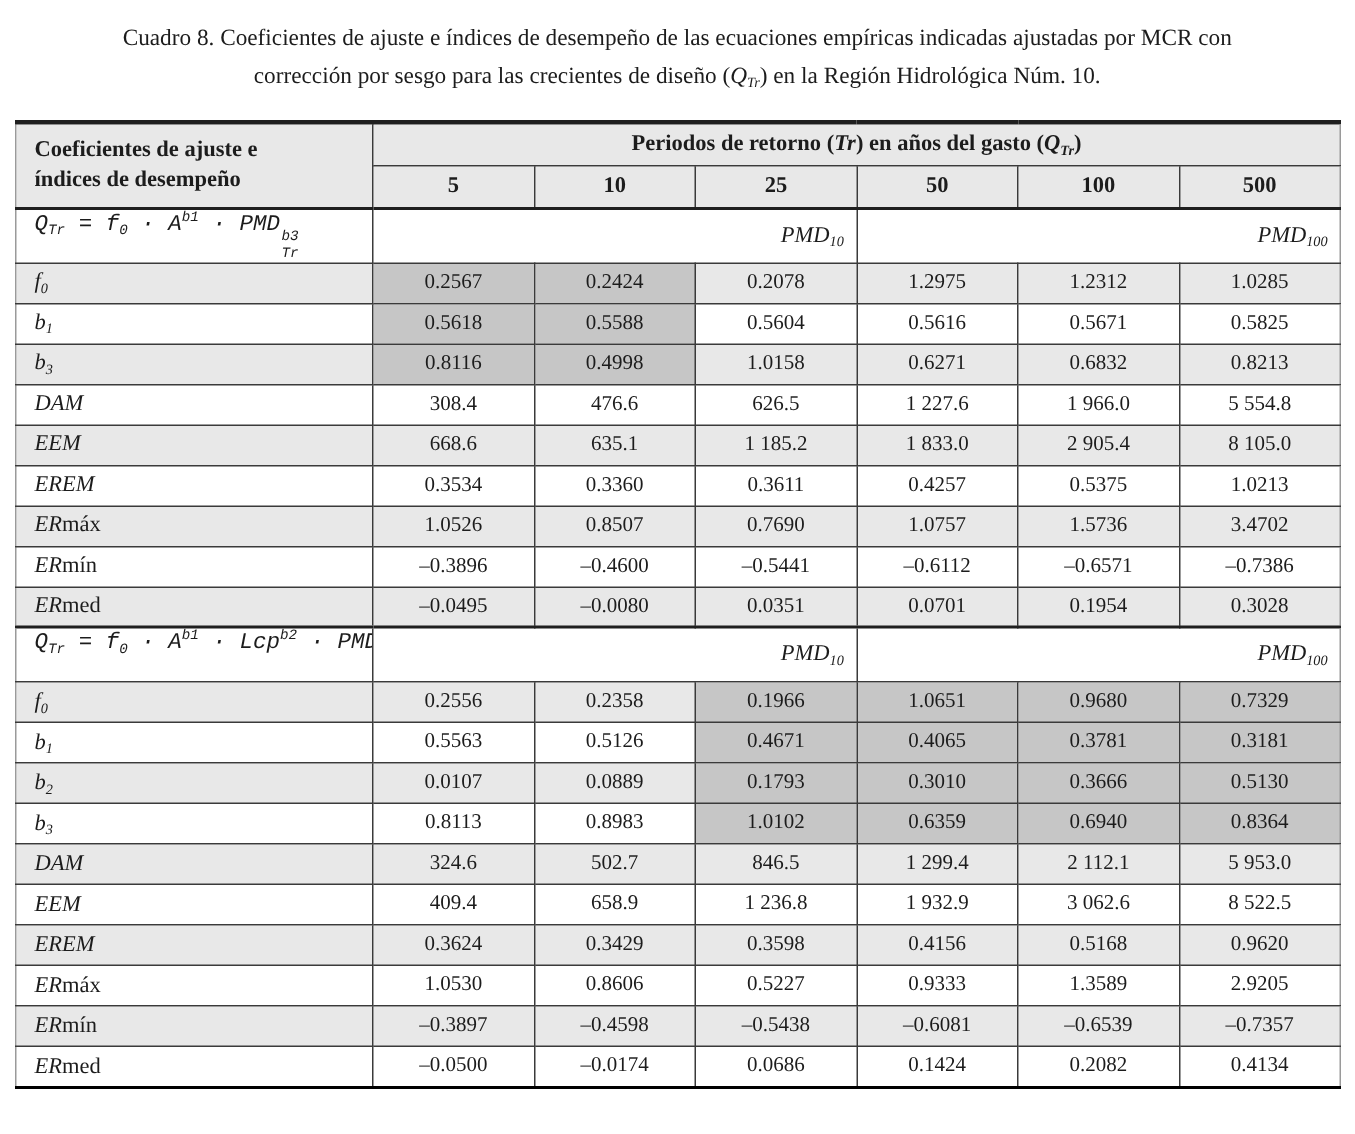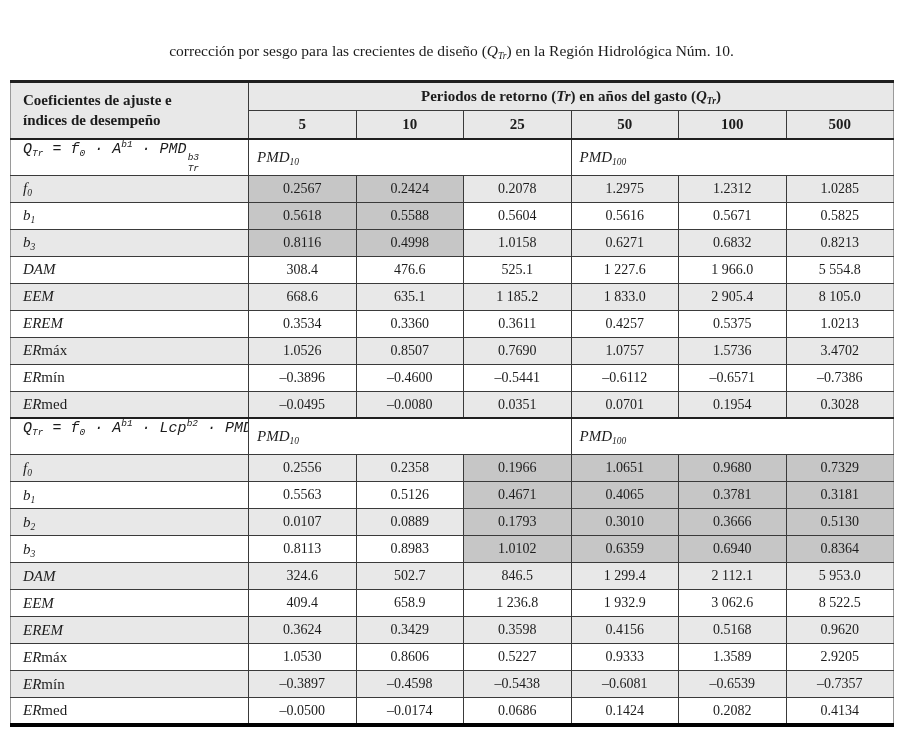--- a/index.html
+++ b/index.html
@@ -19,21 +19,21 @@
     line-height: 1.6;
     margin: 2px 12px 16px 12px;
   }
   .caption .it, .it { font-style: italic; }
 
   table {
     width: 883px;
     border-collapse: collapse;
     table-layout: fixed;
     border-top: 3px solid #1f1f1f;
-    border-bottom: 4px solid #000000;
+    border-bottom: 2px solid #000000;
   }
   th, td {
     border: 1px solid #3a3a3a;
     font-size: 14px;
     height: 27px;
     padding: 1px 8px;
     overflow: hidden;
     white-space: nowrap;
   }
   th:first-child, td:first-child { border-left: 1px solid #9a9a9a; }
@@ -51,21 +51,21 @@
   th.period-num { height: 29px; font-size: 15px; }
 
   tr.eq-row td {
     border-top: 2px solid #1f1f1f;
     background: #ffffff;
     height: 30px;
     font-style: italic;
     font-size: 15px;
   }
   td.eq { text-align: left; padding-left: 12px; font-family: Liberation Mono, monospace; }
-  td.pmd { text-align: left; }
+  td.pmd { text-align: right; }
 
   td.lbl {
     text-align: left;
     padding-left: 12px;
     font-size: 15px;
   }
   td.lbl .it { font-style: italic; }
   td.lbl .rm { font-style: normal; text-align: center; }
   td.num { text-align: center; }
 
@@ -83,21 +83,21 @@
     vertical-align: -7px;
     margin-left: 1px;
   }
 </style>
 </head>
 <body>
 
 <div class="page">
 
   <p class="caption">
-    <br>
+    <span>Cuadro 8. Coeficientes de ajuste e índices de desempeño de las ecuaciones empíricas indicadas ajustadas por MCR con</span><br>
     <span>corrección por sesgo para las crecientes de diseño (</span><span class="it">Q</span><sub class="it">Tr</sub><span>) en la Región Hidrológica Núm. 10.</span>
   </p>
 
   <table>
     <colgroup>
       <col style="width:238px">
       <col style="width:107.5px">
         <col style="width:107.5px">
         <col style="width:107.5px">
       <col style="width:107.5px">
@@ -156,21 +156,21 @@
           <td class="num hl">0.4998</td>
           <td class="num">1.0158</td>
           <td class="num">0.6271</td>
           <td class="num">0.6832</td>
           <td class="num">0.8213</td>
         </tr>
         <tr>
           <td class="lbl"><span class="it">DAM</span></td>
           <td class="num">308.4</td>
           <td class="num">476.6</td>
-          <td class="num">525.1</td>
+          <td class="num">626.5</td>
           <td class="num">1 227.6</td>
           <td class="num">1 966.0</td>
           <td class="num">5 554.8</td>
         </tr>
         <tr class="shaded">
           <td class="lbl"><span class="it">EEM</span></td>
           <td class="num">668.6</td>
           <td class="num">635.1</td>
           <td class="num">1 185.2</td>
           <td class="num">1 833.0</td>

